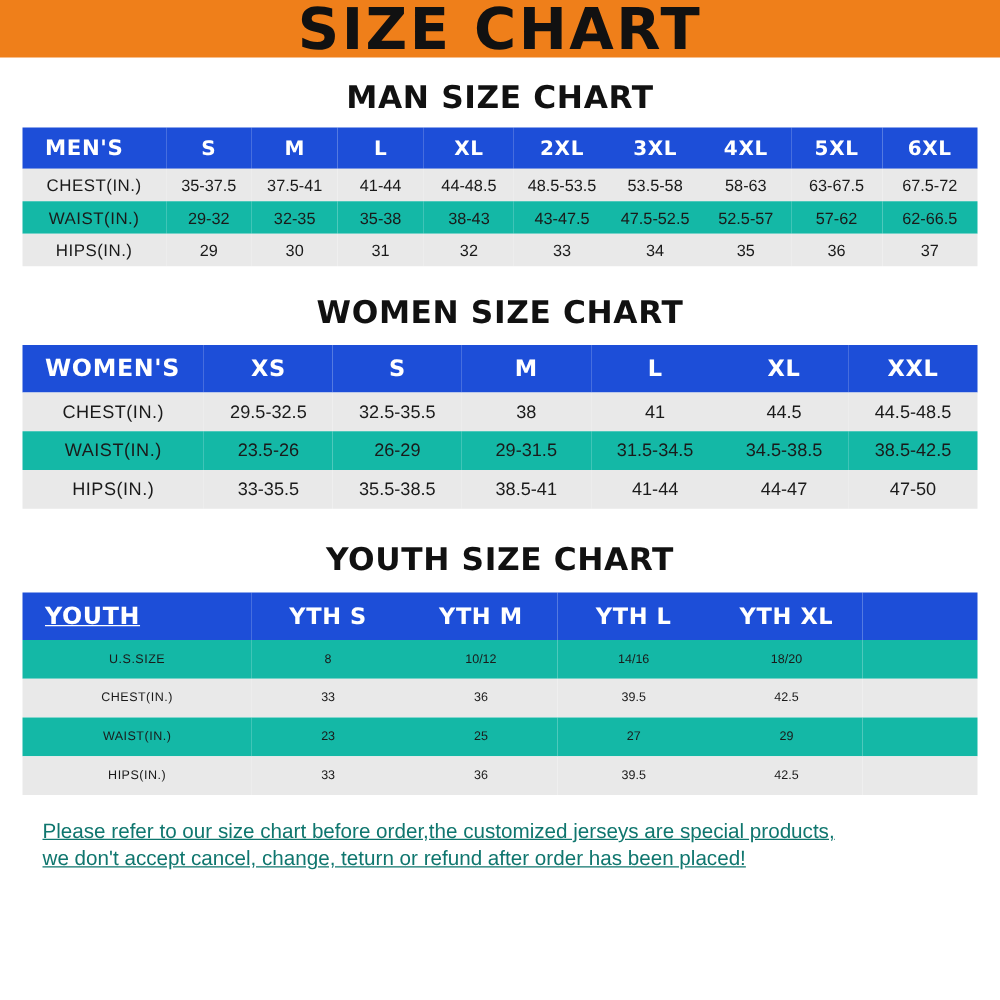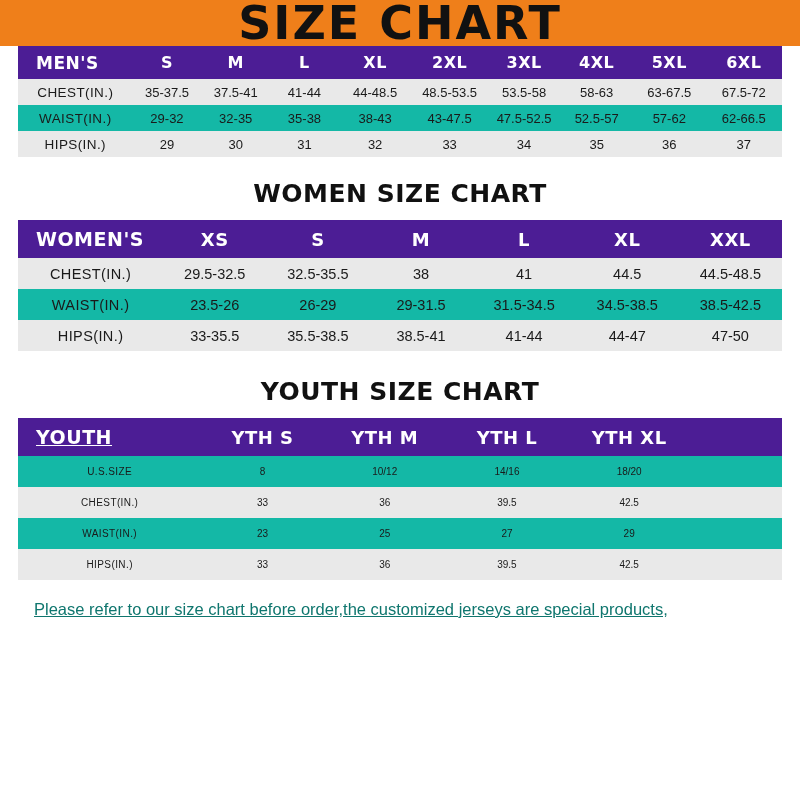--- a/index.html
+++ b/index.html
@@ -58,21 +58,21 @@
   table.chart {
     width: 100%;
     border-collapse: collapse;
     table-layout: fixed;
   }
   table.chart td, table.chart th {
     text-align: center;
     padding: 0;
   }
   .hdr-row {
-    background: #4c1d95;
+    background: #1d4ed8;
     color: #ffffff;
   }
   .hdr-row td {
     height: 33px;
     font-family: "DejaVu Sans", sans-serif;
     font-weight: bold;
     font-size: 16px;
     letter-spacing: 0.5px;
   }
   .hdr-row td.first {
@@ -117,20 +117,21 @@
 <body>
 
 <div class="page">
 
   <div class="banner">
     <div class="banner-title">SIZE CHART</div>
   </div>
 
   <div class="content">
 
+    <div class="section-title t1">MAN SIZE CHART</div>
     <table class="chart men">
       <colgroup>
         <col style="width:15%">
           <col style="width:9%">
           <col style="width:9%">
           <col style="width:9%">
           <col style="width:9.5%">
           <col style="width:10%">
           <col style="width:9.5%">
           <col style="width:9.5%">
@@ -289,16 +290,17 @@
           <td>36</td>
           <td>39.5</td>
           <td>42.5</td>
           <td></td>
         </tr>
       </tbody>
     </table>
 
     <div class="note">
       <div>Please refer to our size chart before order,the customized jerseys are special products,</div>
+      <div>we don't accept cancel, change, teturn or refund after order has been placed!</div>
     </div>
 
   </div>
 </div>
 
 </body></html>

